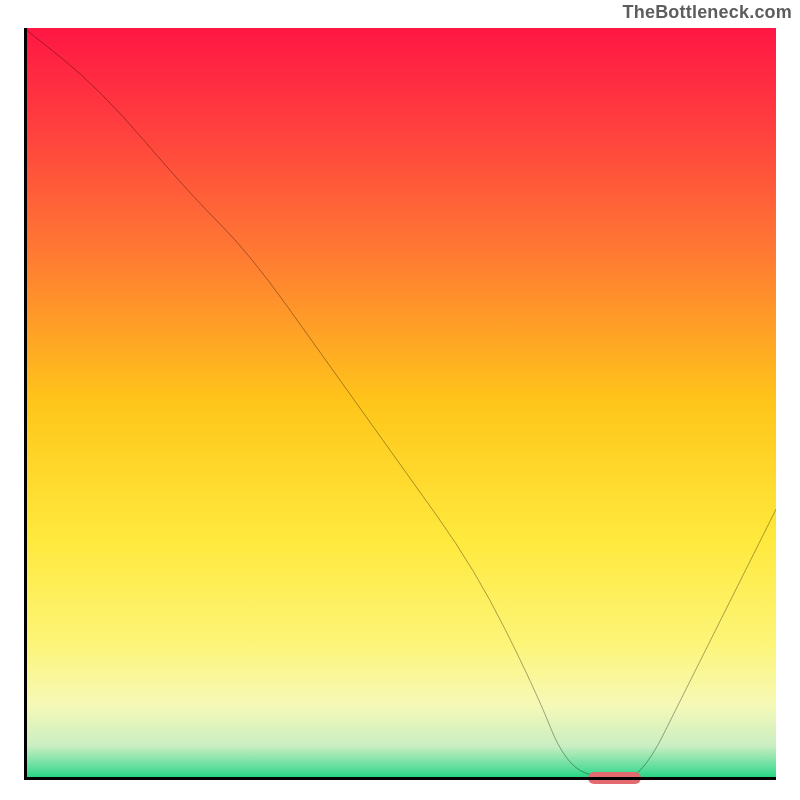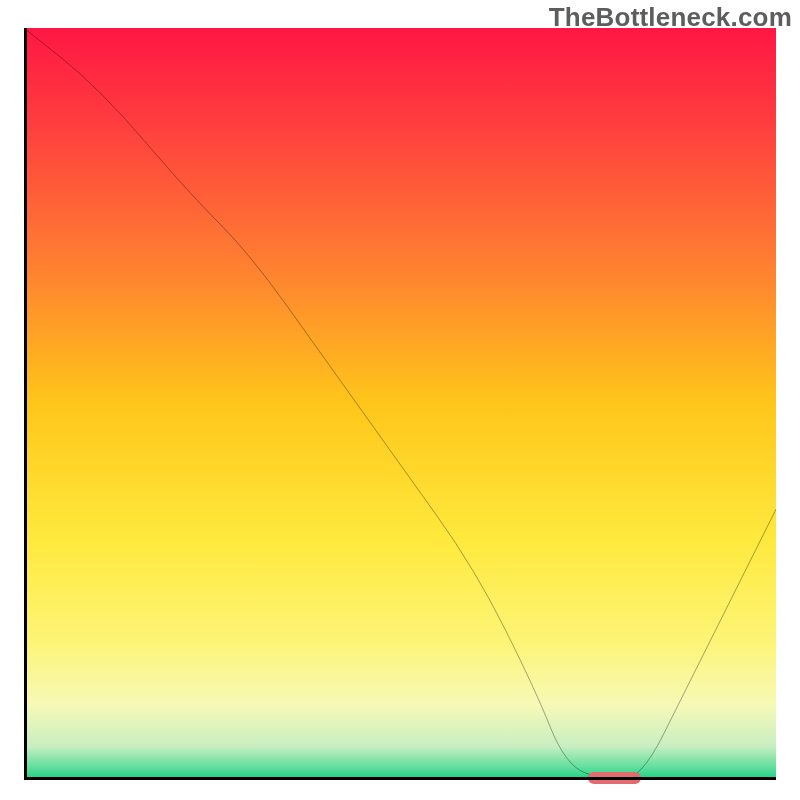--- a/index.html
+++ b/index.html
@@ -12,21 +12,21 @@
   }
   .container {
     position: relative;
     width: 800px;
     height: 800px;
   }
   .watermark {
     position: absolute;
     top: 2px;
     right: 8px;
-    font-size: 26px;
+    font-size: 18px;
     font-weight: 600;
     color: #5d5d5d;
     letter-spacing: 0.2px;
   }
   .plot-frame {
     position: absolute;
     left: 24px;
     top: 28px;
     width: 752px;
     height: 752px;

